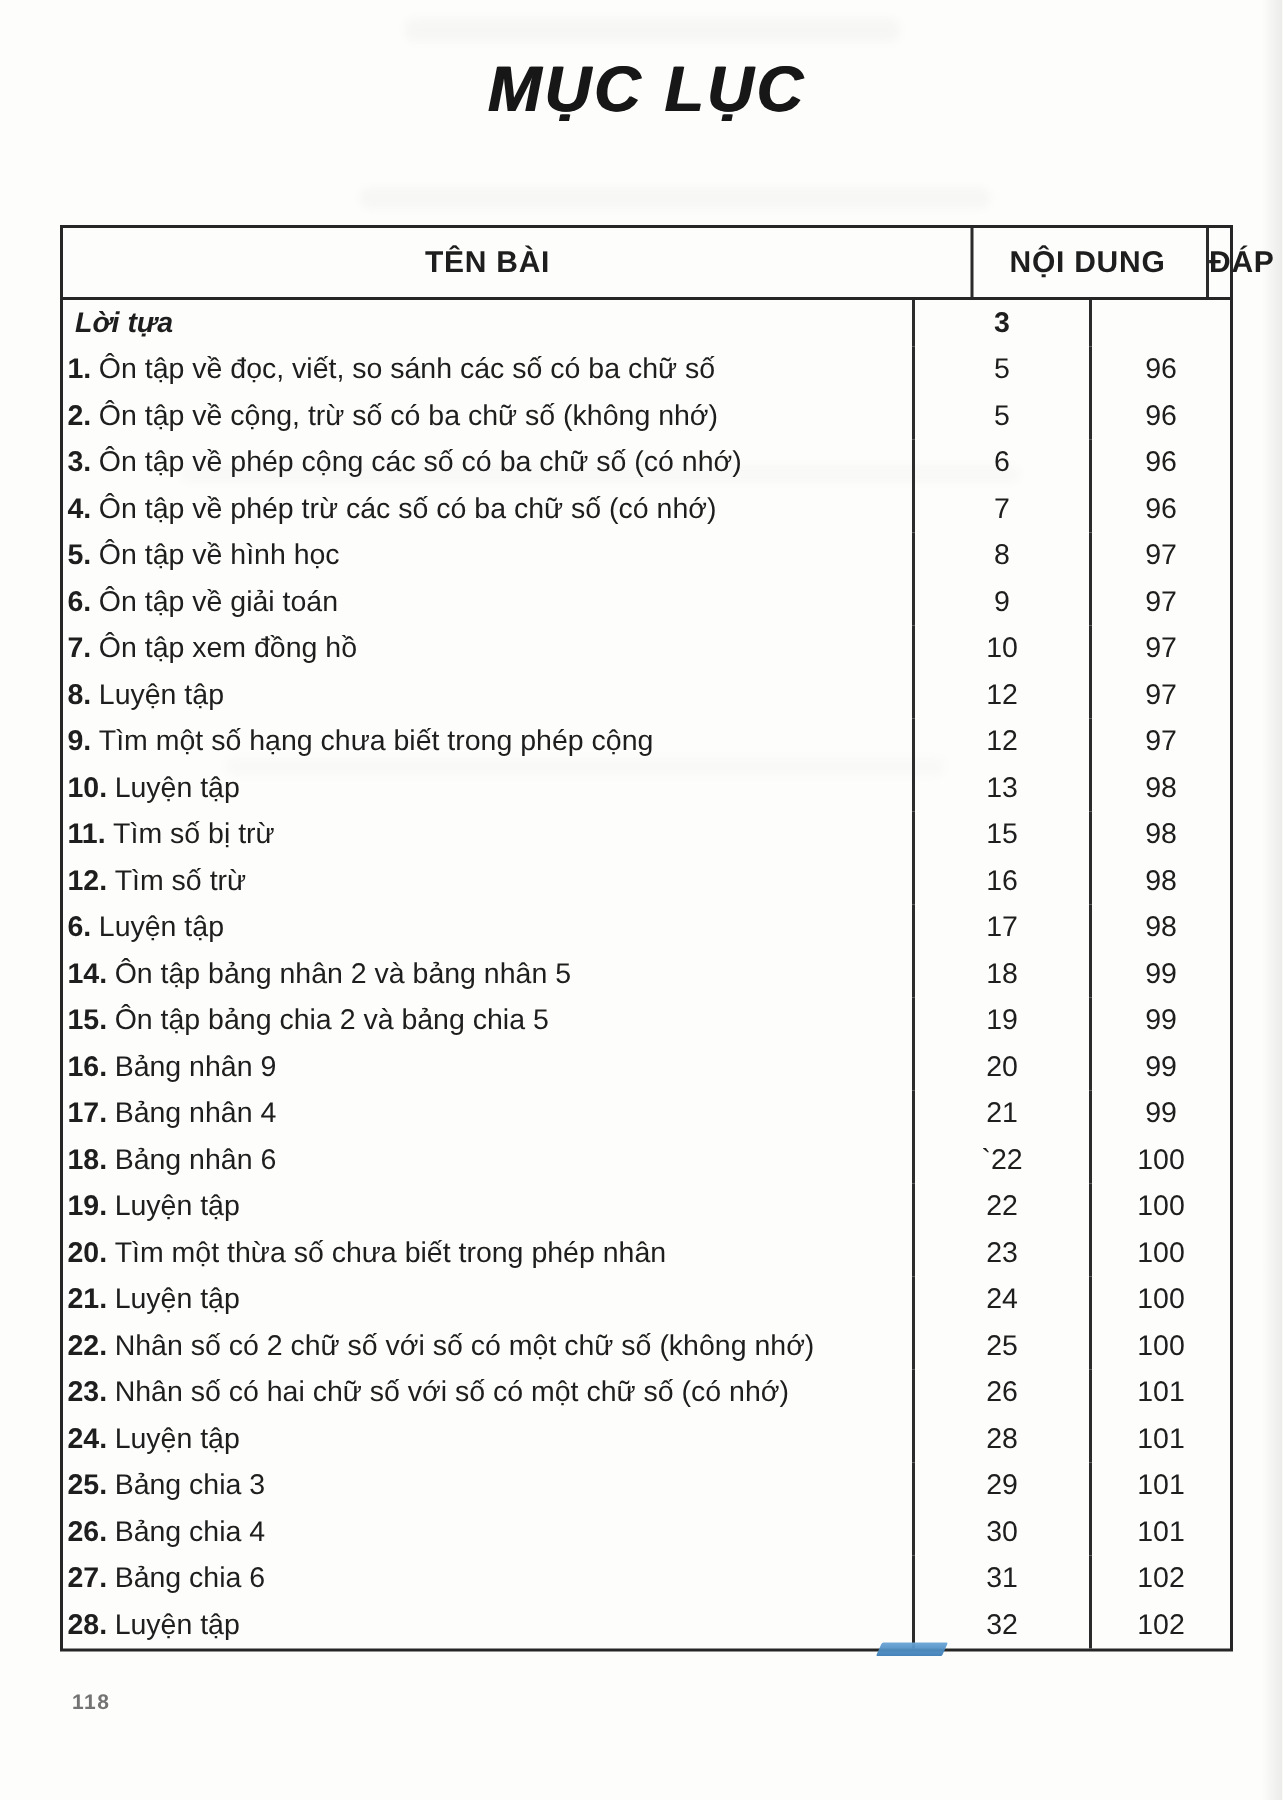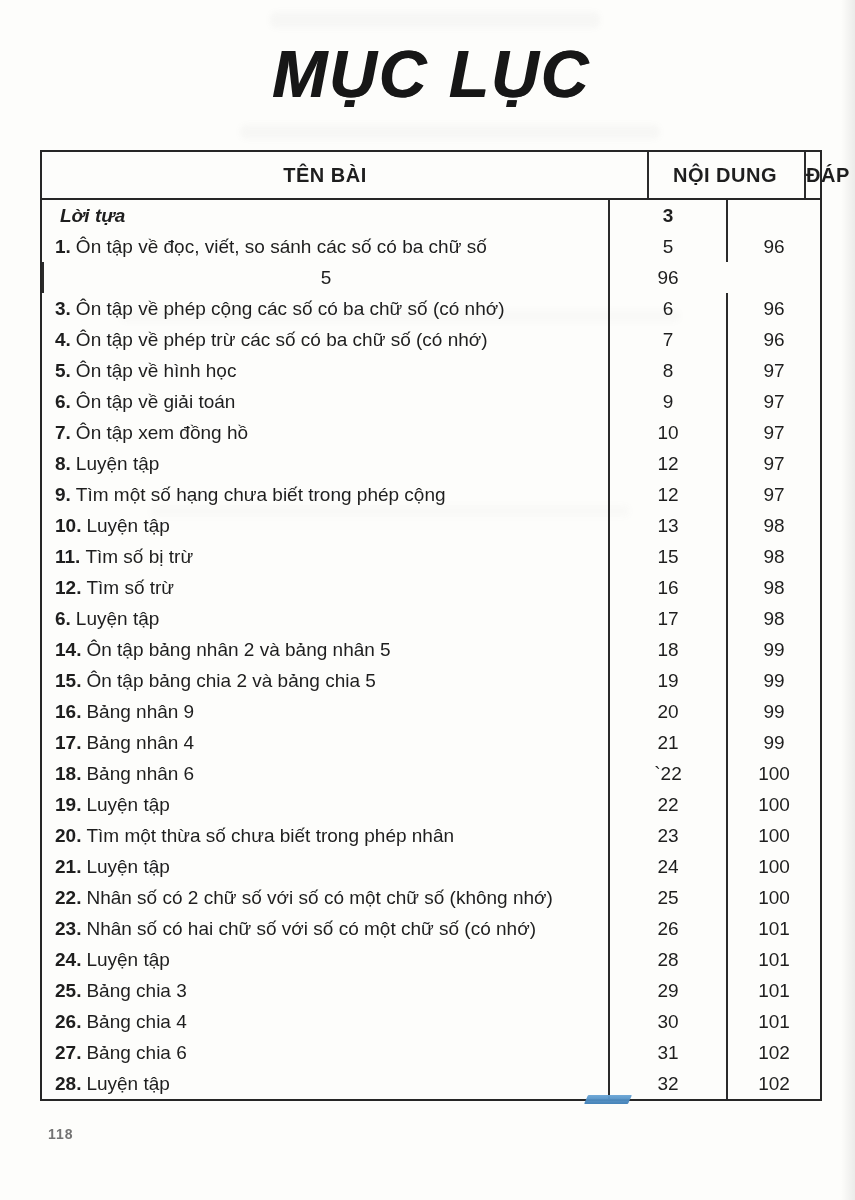--- a/index.html
+++ b/index.html
@@ -32,21 +32,21 @@
   .edge-shade {
     position: absolute; right: 0; top: 0; width: 14px; height: 100%;
     background: linear-gradient(to right, rgba(0,0,0,0), rgba(0,0,0,0.07));
     pointer-events: none;
   }
 
   .doc-title {
     position: absolute;
     left: 40px; top: 36px; width: 782px;
     text-align: center;
-    font-size: 66px;
+    font-size: 43px;
     font-weight: bold;
     font-style: italic;
     letter-spacing: 2px;
     color: #171717;
     text-shadow: 0.8px 0 0 #171717;
   }
 
   .toc-table {
     position: absolute;
     left: 40px; top: 150px; width: 782px;
@@ -70,21 +70,21 @@
   }
   .th.col-nd { border-left: 2px solid #2b2b2b; padding-left: 24px; }
   .th.col-da { border-left: 2px solid #2b2b2b; }
 
   .row {
     display: grid;
     grid-template-columns: 566px 118px 1fr;
     height: 31px;
   }
   .cell { line-height: 31px; font-size: 19px; white-space: nowrap; }
-  .cell.c-title { padding-left: 13px; overflow: hidden; }
+  .cell.c-title { padding-left: 3px; overflow: hidden; }
   .cell.c-nd, .cell.c-da { text-align: center; border-left: 2px solid #2b2b2b; }
   .num { font-weight: bold; margin-right: 5px; }
   .row.emphasis .c-title { font-weight: bold; font-style: italic; }
   .row.emphasis .c-nd { font-weight: bold; }
 
   .blue-mark {
     position: absolute;
     left: 544px; bottom: -5px;
     width: 44px; height: 9px;
     background: linear-gradient(to bottom, #6aa6d6, #3c7cb5);
@@ -125,20 +125,21 @@
     <div class="cell c-title"><span class="num"></span><span>Lời tựa</span></div>
     <div class="cell c-nd">3</div>
     <div class="cell c-da"></div>
   </div>
         <div class="row">
     <div class="cell c-title"><span class="num">1.</span><span>Ôn tập về đọc, viết, so sánh các số có ba chữ số</span></div>
     <div class="cell c-nd">5</div>
     <div class="cell c-da">96</div>
   </div>
         <div class="row">
+    <div class="cell c-title"><span class="num">2.</span><span>Ôn tập về cộng, trừ số có ba chữ số (không nhớ)</span></div>
     <div class="cell c-nd">5</div>
     <div class="cell c-da">96</div>
   </div>
         <div class="row">
     <div class="cell c-title"><span class="num">3.</span><span>Ôn tập về phép cộng các số có ba chữ số (có nhớ)</span></div>
     <div class="cell c-nd">6</div>
     <div class="cell c-da">96</div>
   </div>
         <div class="row">
     <div class="cell c-title"><span class="num">4.</span><span>Ôn tập về phép trừ các số có ba chữ số (có nhớ)</span></div>

